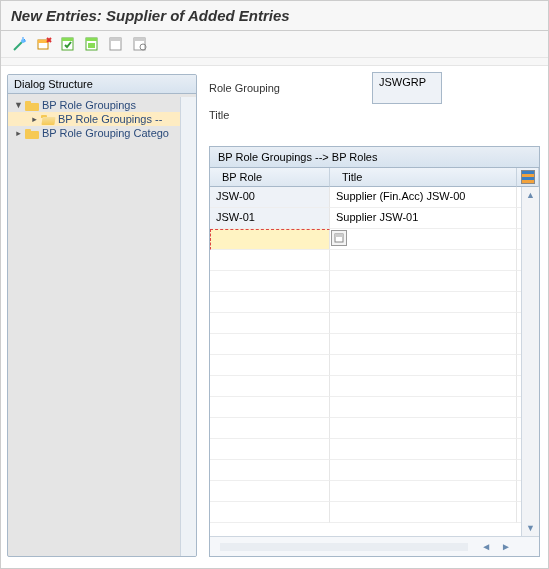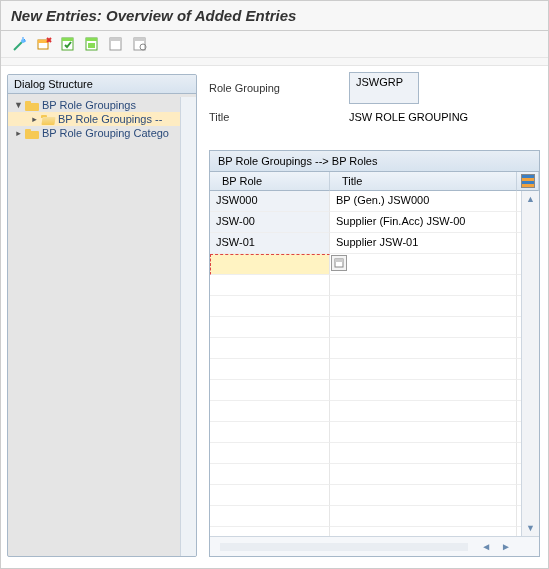--- a/index.html
+++ b/index.html
@@ -16,21 +16,21 @@
   .tree-row.selected { background: #feecc2; }
   .tree-indent { display: inline-block; }
   .tree-toggle { width: 9px; height: 9px; font-size: 9px; line-height: 9px; color: #555; margin-right: 2px; text-align:center;}
   .folder-icon { width: 14px; height: 11px; margin-right: 3px; position: relative; }
   .folder-icon::before { content:''; position:absolute; top:1px; left:0; width:6px; height:3px; background:#f6c955; border-radius:1px 1px 0 0;}
   .folder-icon::after { content:''; position:absolute; top:3px; left:0; width:14px; height:8px; background:#f6c955; border-radius:1px;}
   .folder-icon.open::after { background: linear-gradient(#f6e0a0,#f6c955); transform: skewX(-8deg); left:1px; width:13px;}
   .tree-v-scroll { position:absolute; top:22px; right:0; bottom:0; width:16px; background:#eef2f6; border-left:1px solid #cdd6e0;}
   .right-panel { flex: 1; padding: 6px 8px 4px 8px; overflow: hidden; display:flex; flex-direction:column;}
   .field-row { display: flex; align-items: center; font-size: 11px; margin-bottom: 5px; }
-  .field-label { width: 140px; color: #333; }
+  .field-label { width: 163px; color: #333; }
   .field-val-box { border: 1px solid #a7b8c9; background: #eef2f7; padding: 2px 6px; min-width: 70px; height:32px; line-height:14px;}
   .field-val-text { padding: 2px 0; }
   .grid-wrap { margin-top: 20px; border: 1px solid #a7b8c9; flex:1; display:flex; flex-direction:column; position:relative; overflow:hidden;}
   .grid-title { background: linear-gradient(#e8eef5,#d7e3ef); font-size: 11px; padding: 4px 8px; border-bottom: 1px solid #a7b8c9;}
   .grid-head { display:flex; font-size: 11px; }
   .grid-head .cell { border-right:1px solid #c6d2de; border-bottom:1px solid #a7b8c9; padding:3px 12px; background: linear-gradient(#eef3f9,#dde7f1);}
   .grid-body { overflow:hidden; position:relative; flex:1; background:#fff;}
   .grid-row { display:flex; font-size: 11px; height:21px; }
   .grid-row .cell { border-right:1px solid #e6e6e6; border-bottom:1px solid #eee; padding:3px 6px; overflow:hidden; white-space:nowrap;}
   .grid-row.data .cell:first-child { background:#eef2f7; }
@@ -46,21 +46,21 @@
   .input-active { border:1px dashed #d44; background:#fff3c2 !important; }
   .input-active-corner { position:relative; }
   .input-active-corner::before, .input-active-corner::after { content:''; position:absolute; width:5px; height:5px; border:1px solid #e33;}
   .input-active-corner::before { top:-1px; left:-1px; border-right:none; border-bottom:none;}
   .input-active-corner::after { bottom:-1px; right:-1px; border-left:none; border-top:none;}
   .f4-btn { width:16px; height:16px; border:1px solid #999; background:#f4f4f4; display:inline-flex; align-items:center; justify-content:center; font-size:9px; cursor:pointer; margin-left:-1px;}
 </style>
 </head>
 <body>
 
-<div class="title-bar">New Entries: Overview of Added Entries</div>
+<div class="title-bar">New Entries: Supplier of Added Entries</div>
 
 <div class="toolbar">
   <div class="btn">
       <svg width="16" height="16">
         <path d="M2 14 L10 6" stroke="#3a7" stroke-width="2"></path>
         <circle cx="11" cy="5" r="2" fill="#6bf"></circle>
         <path d="M11 1 L11 3 M14 5 L12 5 M13 3 L12 4" stroke="#39f"></path>
       </svg>
     </div>
   <div class="btn">
@@ -127,38 +127,32 @@
     <div class="tree-v-scroll"></div>
   </div>
 
   <div class="right-panel">
     <div class="field-row">
       <div class="field-label">Role Grouping</div>
       <div class="field-val-box">JSWGRP</div>
     </div>
     <div class="field-row">
       <div class="field-label">Title</div>
-      <div class="field-val-text">JSW ROLE GROUPING</div>
     </div>
 
     <div class="grid-wrap">
       <div class="grid-title">BP Role Groupings --&gt; BP Roles</div>
       <div class="grid-head">
         <div class="cell col-role">BP Role</div>
         <div class="cell col-title">Title</div>
         <div class="cell col-icon">
             <div class="settings-icon"></div>
           </div>
       </div>
       <div class="grid-body" id="grid-body">
-        <div class="grid-row data">
-            <div class="cell col-role">JSW000</div>
-            <div class="cell col-title">BP (Gen.) JSW000</div>
-            <div class="cell col-icon" style="background: rgb(255, 255, 255);"></div>
-          </div>
           <div class="grid-row data">
             <div class="cell col-role">JSW-00</div>
             <div class="cell col-title">Supplier (Fin.Acc) JSW-00</div>
             <div class="cell col-icon" style="background: rgb(255, 255, 255);"></div>
           </div>
           <div class="grid-row data">
             <div class="cell col-role">JSW-01</div>
             <div class="cell col-title">Supplier JSW-01</div>
             <div class="cell col-icon" style="background: rgb(255, 255, 255);"></div>
           </div>

